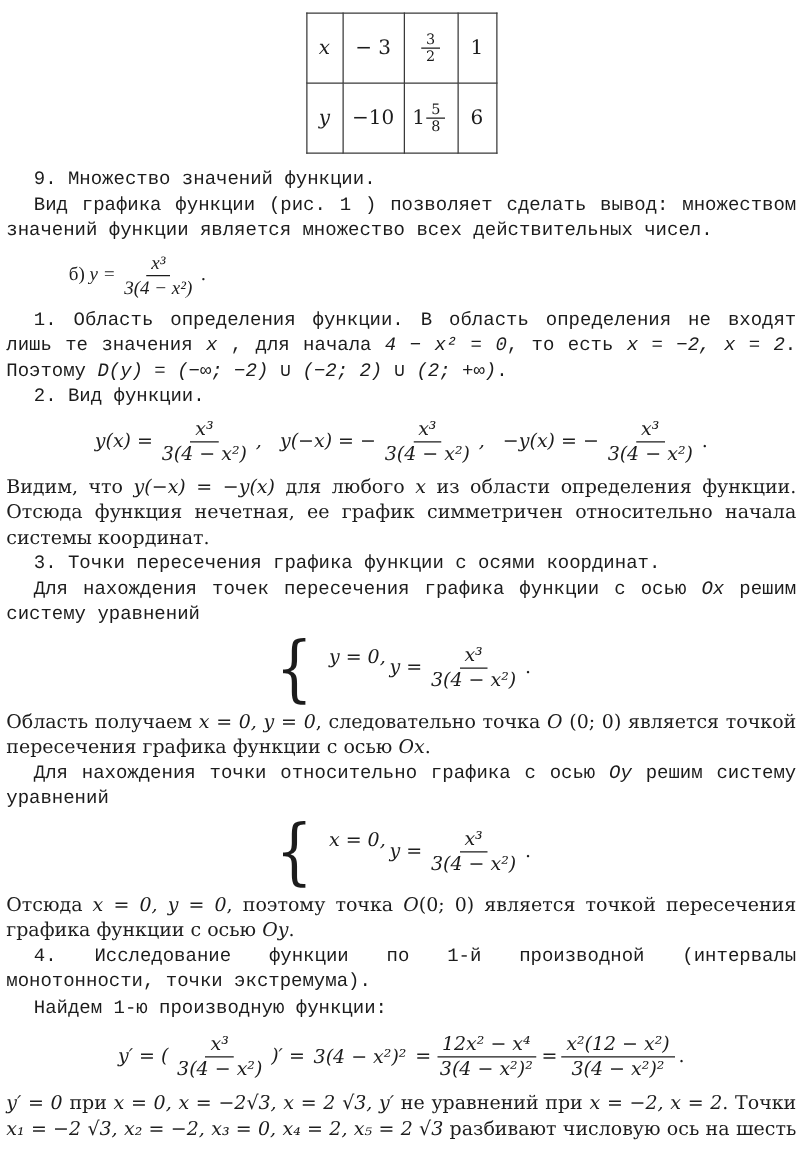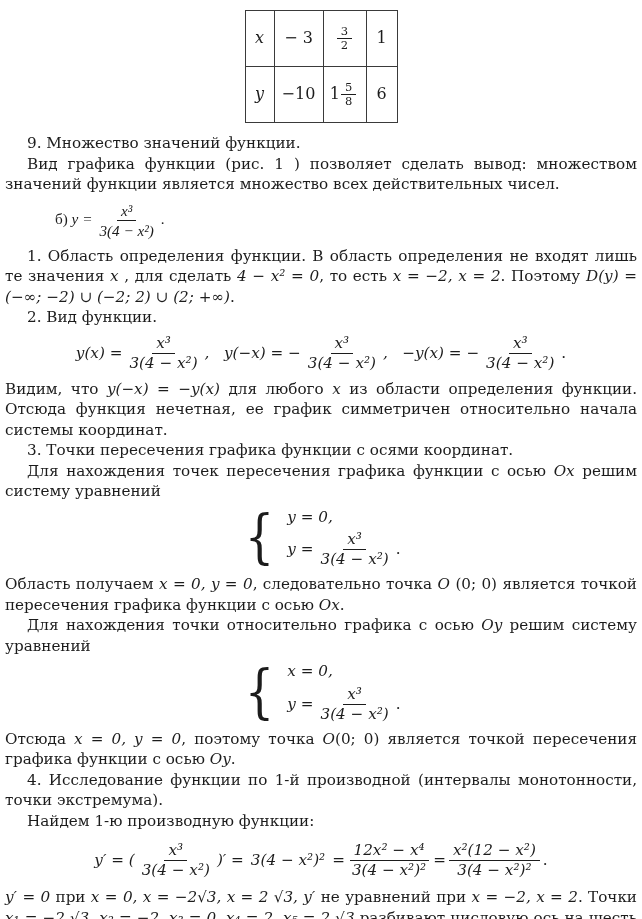--- a/index.html
+++ b/index.html
@@ -4,21 +4,21 @@
 <style>
   html,body{margin:0;padding:0;}
   body{
     width:642px;height:919px;box-sizing:border-box;
     background:#ffffff;color:#1c1c1c;
     font-family:"DejaVu Serif", serif;
     font-size:15.2px;line-height:20.5px;
     padding:6px 5px 0 5px;overflow:hidden;
   }
   p{margin:0;text-align:justify;}
-  p.indent{text-indent:22px;}
+  p.indent{text-indent:22px;font-family:Liberation Mono, monospace;}
   .mi{font-style:italic;}
   .mt{white-space:pre;font-style:italic;}
   .ut{white-space:pre;}
   .frac{
     display:inline-flex;flex-direction:column;align-items:center;
     vertical-align:middle;margin:0 3px;text-align:center;line-height:1.25;
   }
   .frac .num{padding:0 4px;border-bottom:1px solid #1c1c1c;}
   .frac .den{padding:0 4px;}
   .frac.sm{font-size:11.5px;line-height:1.15;vertical-align:middle;}
@@ -31,21 +31,21 @@
   .val-table td.c2{width:46px;}
   .val-table td.c3{width:40px;}
   .val-table td.c4{width:28px;}
   .formula{text-align:center;margin:6px 0;white-space:nowrap;}
   .formula-left{text-align:left;margin:6px 0 6px 50px;white-space:nowrap;font-family:Liberation Serif, serif;}
   .system{display:flex;justify-content:center;align-items:center;margin:5px 0;}
   .brace{
     font-family:"DejaVu Serif", serif;font-size:58px;line-height:0.95;
     font-weight:400;margin-right:9px;transform:scaleX(0.8);
   }
-  .sys-rows{display:flex;flex-direction:column;align-items:flex-start;gap:3px;}
+  .sys-rows{display:flex;align-items:flex-start;gap:3px;}
   .sys-row{white-space:nowrap;}
 </style>
 </head>
 <body>
 
 <table class="val-table">
   <tbody>
       <tr>
     <td class="c1"><span class="mi">x</span></td>
     <td class="c2"><span>− 3</span></td>
@@ -74,21 +74,21 @@
 <p class="indent"><span>9. Множество значений функции.</span></p>
 <p class="indent"><span>Вид графика функции (рис. 1 ) позволяет сделать вывод: множеством значений функции является множество всех действительных чисел.</span></p>
 
 <div class="formula-left">
   <span class="ut">б) </span><span class="mt">y =</span><span class="frac">
       <span class="num mi">x³</span>
       <span class="den mi">3(4 − x²)</span>
     </span><span class="ut">.</span>
 </div>
 
-<p class="indent"><span>1. Область определения функции. В область определения не входят лишь те значения </span><span class="mi">x</span><span> , для сделать </span><span class="mi">4 − x² = 0</span><span>, то есть </span><span class="mi">x = −2,  x = 2</span><span>. Поэтому </span><span class="mi">D(y) = (−∞; −2) ∪ (−2; 2) ∪ (2; +∞)</span><span>.</span></p>
+<p class="indent"><span>1. Область определения функции. В область определения не входят лишь те значения </span><span class="mi">x</span><span> , для начала </span><span class="mi">4 − x² = 0</span><span>, то есть </span><span class="mi">x = −2,  x = 2</span><span>. Поэтому </span><span class="mi">D(y) = (−∞; −2) ∪ (−2; 2) ∪ (2; +∞)</span><span>.</span></p>
 <p class="indent"><span>2. Вид функции.</span></p>
 
 <div class="formula">
   <span class="mt">y(x) =</span><span class="frac">
       <span class="num mi">x³</span>
       <span class="den mi">3(4 − x²)</span>
     </span><span class="mt">,   y(−x) = −</span><span class="frac">
       <span class="num mi">x³</span>
       <span class="den mi">3(4 − x²)</span>
     </span><span class="mt">,   −y(x) = −</span><span class="frac">

